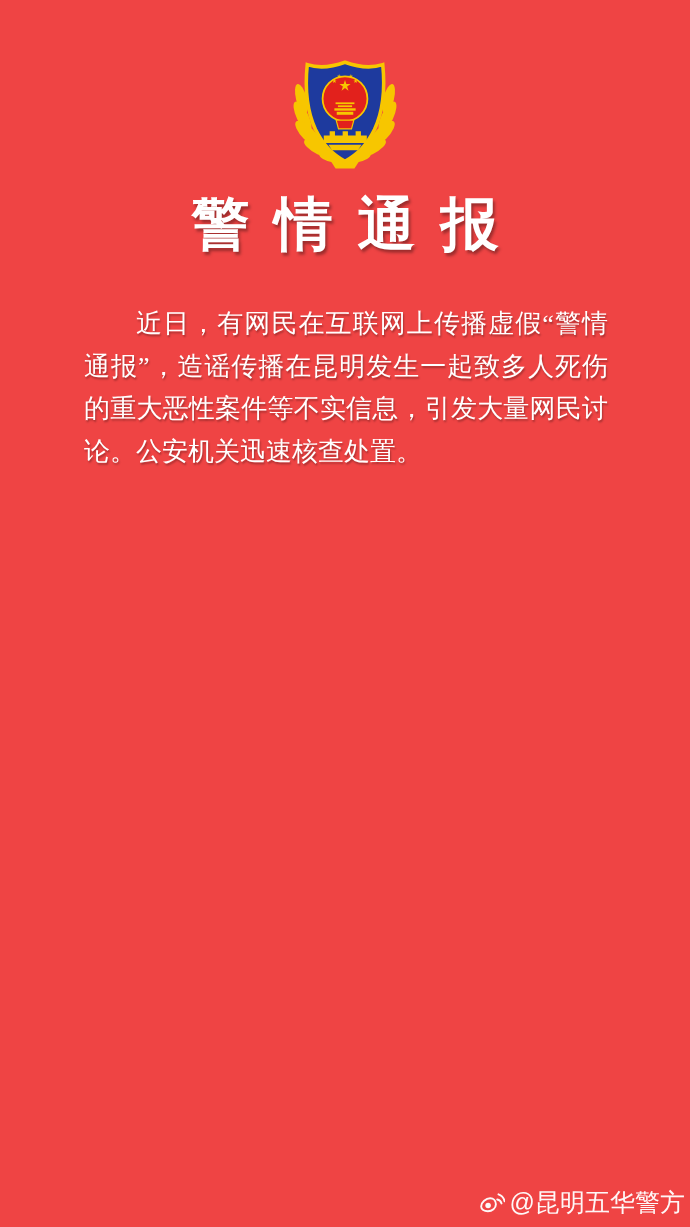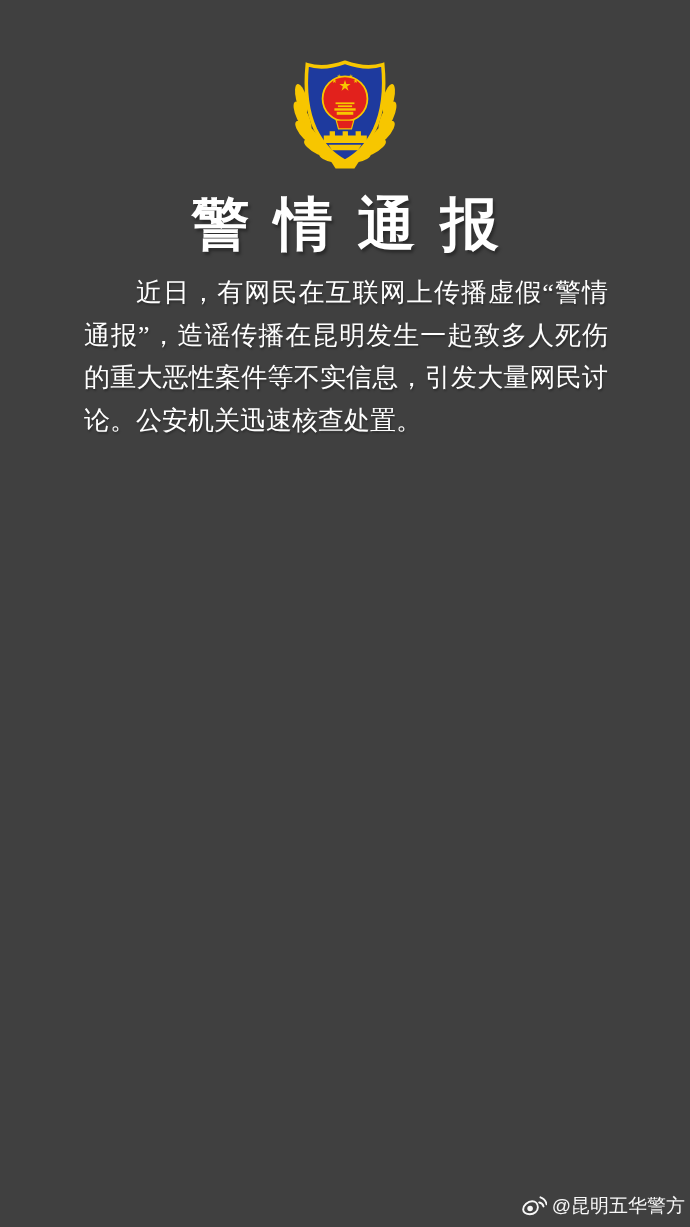--- a/index.html
+++ b/index.html
@@ -4,21 +4,21 @@
 <style>
   html, body { margin: 0; padding: 0; }
   body {
     width: 690px; height: 1227px;
     font-family: "Liberation Serif", "DejaVu Serif", serif;
     background: #121212;
   }
   .poster {
     position: relative;
     width: 690px; height: 1227px;
-    background: #404040;
+    background: #ef4444;
     color: #FFFFFF;
     overflow: hidden;
   }
 
   
   .emblem {
     position: absolute;
     top: 54px; left: 50%;
     transform: translateX(-50%);
     width: 132px; height: 118px;
@@ -37,21 +37,21 @@
     letter-spacing: 25px;
     text-indent: 25px;
     color: #FFFFFF;
     text-shadow: 2px 3px 3px rgba(0,0,0,0.35);
     font-family: "Liberation Serif", "DejaVu Serif", serif;
   }
 
   
   .notice-body {
     position: absolute;
-    top: 272px; left: 84px;
+    top: 303px; left: 84px;
     width: 524px;
     font-size: 26px;
     line-height: 42.5px;
     text-align: justify;
     text-shadow: 1px 2px 2px rgba(0,0,0,0.30);
   }
   .notice-body p {
     margin: 0;
     text-indent: 2em;
   }
@@ -66,21 +66,21 @@
     text-shadow: 1px 2px 2px rgba(0,0,0,0.30);
   }
 
   
   .watermark {
     position: absolute;
     right: 5px; bottom: 8px;
     display: flex;
     align-items: center;
     gap: 5px;
-    font-size: 19px;
+    font-size: 25px;
     color: #FFFFFF;
     opacity: 0.96;
     font-family: "Liberation Sans", "DejaVu Sans", sans-serif;
   }
   .watermark .wicon { display: inline-flex; }
 </style>
 </head>
 <body>
 
 <div class="poster">

